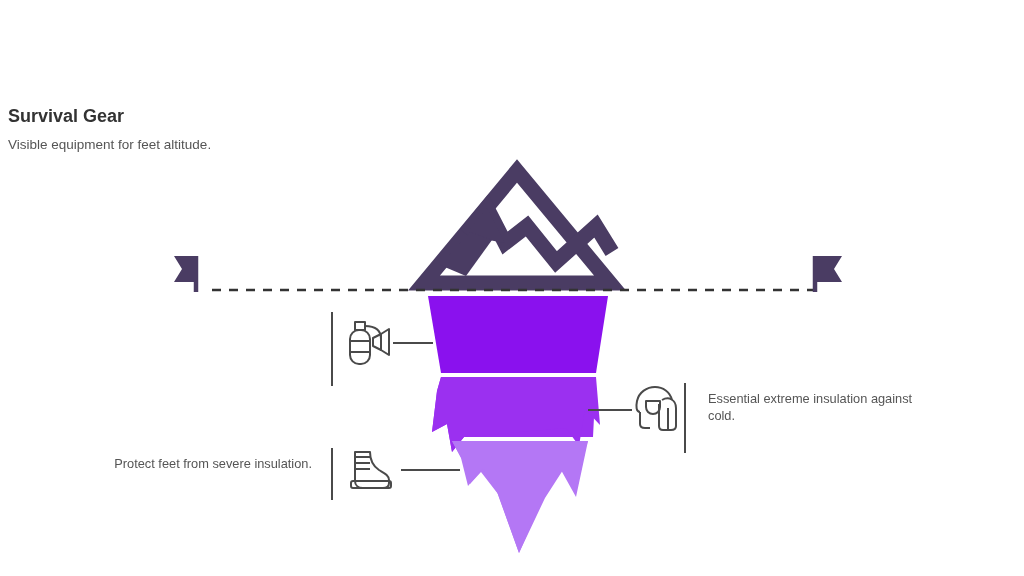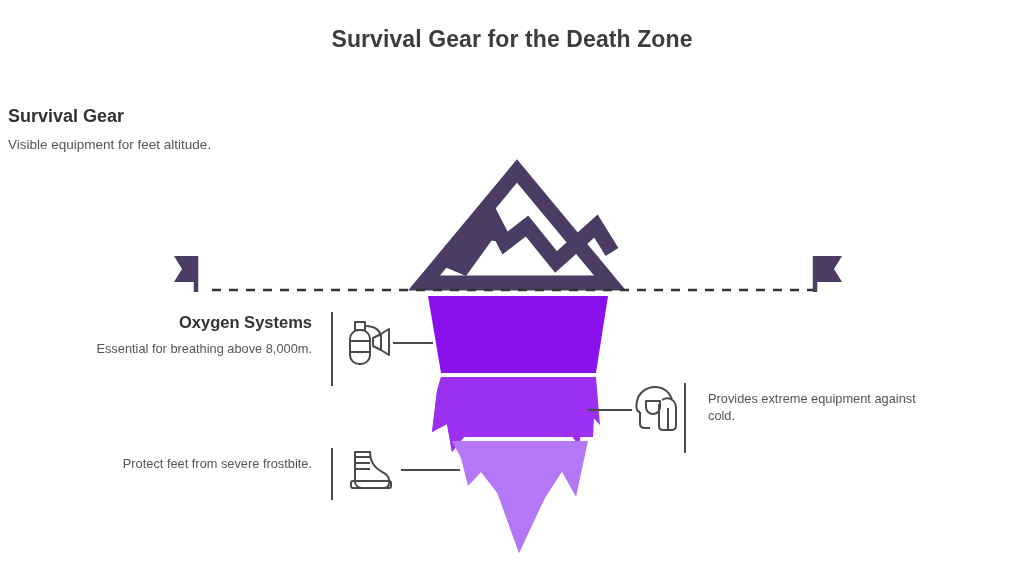--- a/index.html
+++ b/index.html
@@ -54,21 +54,20 @@
   #div-boots  { left:331px; top:448px; height:52px; }
 
   #blk-down   { left:694px; top:383px; width:240px; }
   #div-down   { left:684px; top:383px; height:70px; }
 </style>
 </head>
 <body>
 
 <div id="stage">
 
-  <div class="main-title">Survival Gear for the Death Zone</div>
 
   <div class="top-label">
     <div class="t-head">Survival Gear</div>
     <div class="t-desc">Visible equipment for feet altitude.</div>
   </div>
 
   <svg id="art" viewBox="0 0 1024 576">
 
     <g>
       <path d="M517 171 L610 283 L424 283 Z
@@ -128,29 +127,25 @@
                L383 488 C387 488 389 486 389 483 L389 480
                C389 475 384 473 379 470 C373 466 370 461 370 452 Z"></path>
       <rect x="351" y="481" width="40" height="7" rx="2"></rect>
       <line x1="355" y1="457" x2="370" y2="457"></line>
       <line x1="355" y1="463" x2="370" y2="463"></line>
       <line x1="355" y1="469" x2="370" y2="469"></line>
     </g>
 
   </svg>
 
-  <div class="side-block side-right-txt" id="blk-oxygen">
-    <div class="s-head">Oxygen Systems</div>
-    <div class="s-desc">Essential for breathing above 8,000m.</div>
-  </div>
   <div class="divider" id="div-oxygen"></div>
 
   <div class="side-block side-right-txt" id="blk-boots">
-    <div class="s-desc">Protect feet from severe frostbite.</div>
+    <div class="s-desc">Protect feet from severe insulation.</div>
   </div>
   <div class="divider" id="div-boots"></div>
 
   <div class="side-block side-left-txt" id="blk-down">
-    <div class="s-desc">Provides extreme equipment against cold.</div>
+    <div class="s-desc">Essential extreme insulation against cold.</div>
   </div>
   <div class="divider" id="div-down"></div>
 
 </div>
 
 </body></html>

